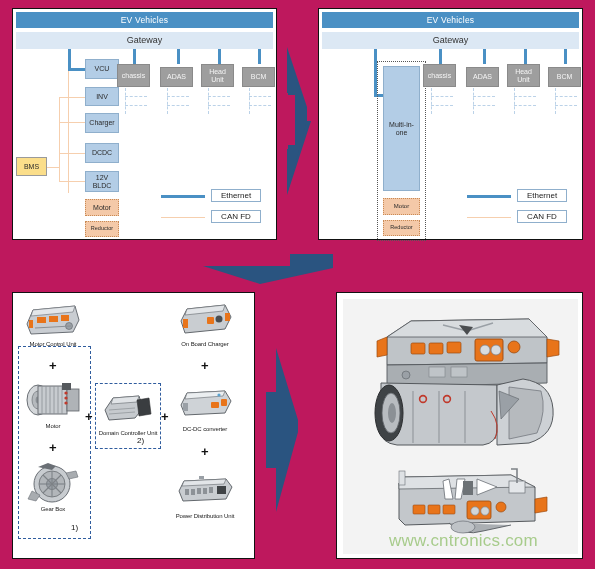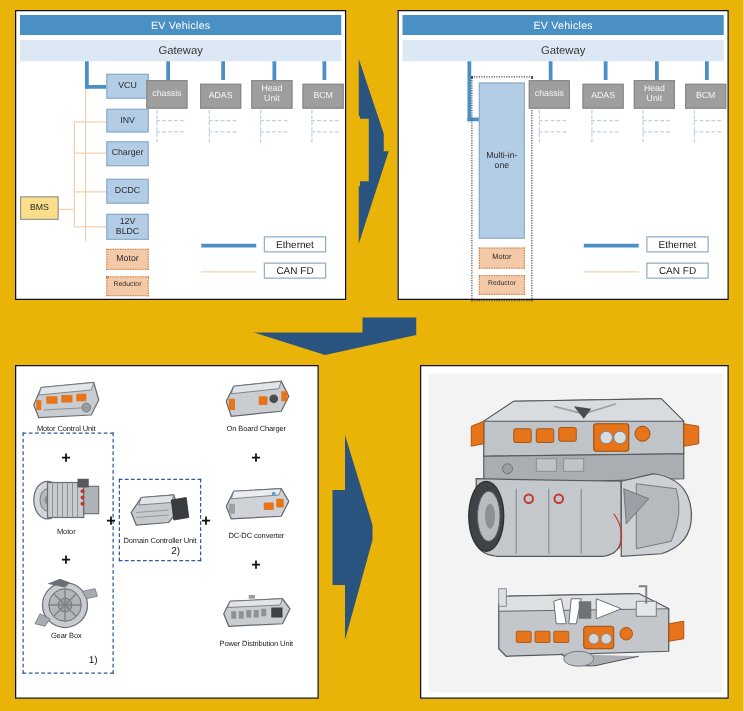--- a/index.html
+++ b/index.html
@@ -5,21 +5,21 @@
   html, body {
     margin: 0;
     padding: 0;
     background: #ffffff;
     font-family: "Liberation Sans", sans-serif;
   }
   #root {
     position: relative;
     width: 595px;
     height: 569px;
-    background: #eab308;
+    background: #be185d;
     overflow: hidden;
   }
 
   
   .panel {
     position: absolute;
     background: #ffffff;
     border: 1.5px solid #111111;
     box-sizing: border-box;
   }
@@ -591,15 +591,16 @@
       <circle cx="84" cy="46" r="4.2" fill="#D1D5D8" stroke="#7d8287" stroke-width=".7"></circle>
       <circle cx="94" cy="46" r="4.2" fill="#D1D5D8" stroke="#7d8287" stroke-width=".7"></circle>
       <circle cx="110" cy="42" r="5" fill="#E8741A" stroke="#9c4b10" stroke-width=".7"></circle>
       <polygon points="144,34 156,32 156,46 144,48" fill="#E8741A" stroke="#9c4b10" stroke-width=".7"></polygon>
       <rect x="118" y="16" width="16" height="12" fill="#E4E7EA" stroke="#6a6f75" stroke-width=".7"></rect>
       <path d="M120 4 L126 4 L126 18" stroke="#7d8287" stroke-width="1.6" fill="none"></path>
       <path d="M58 58 Q72 72 92 66 L120 60" fill="#ABAFB3" stroke="#55595d" stroke-width=".9"></path>
       <ellipse cx="72" cy="62" rx="12" ry="6" fill="#BFC3C7" stroke="#6a6f75" stroke-width=".7"></ellipse>
     </svg>
 
+    <div class="watermark" style="left:52px; top:238px;">www.cntronics.com</div>
   </div>
 
 </div>
 
 </body></html>

